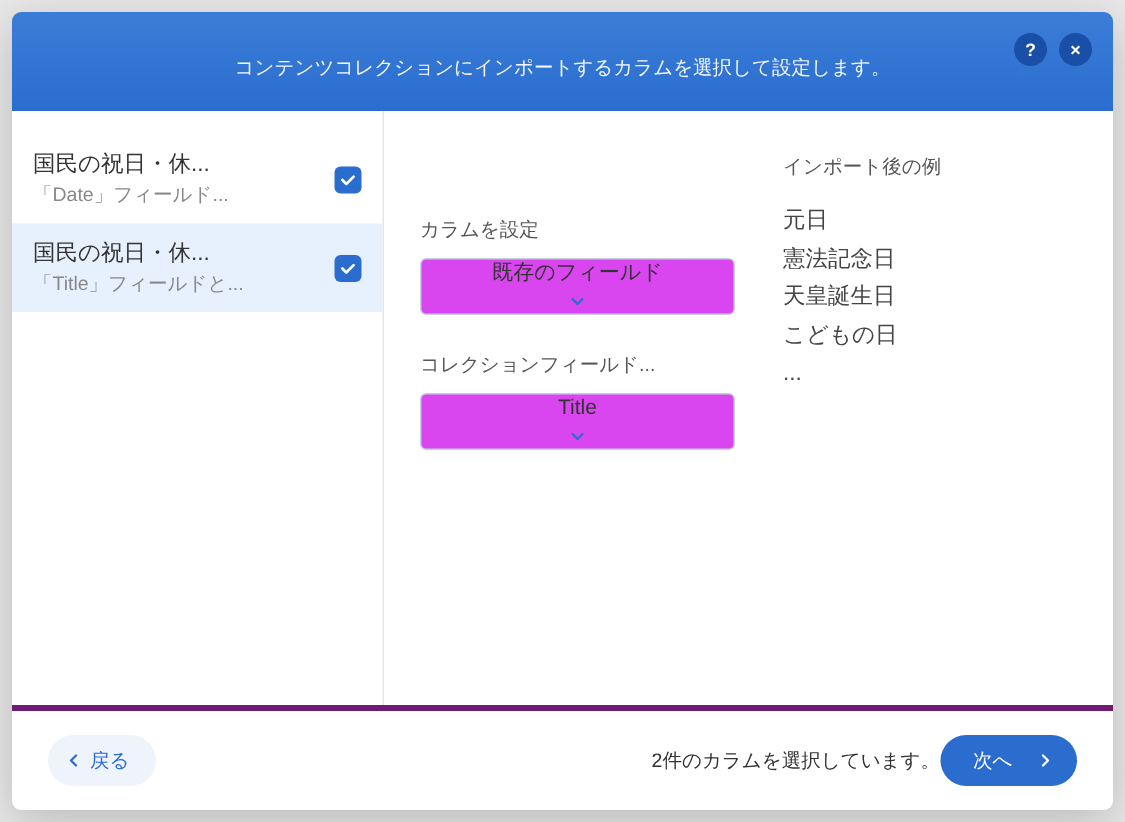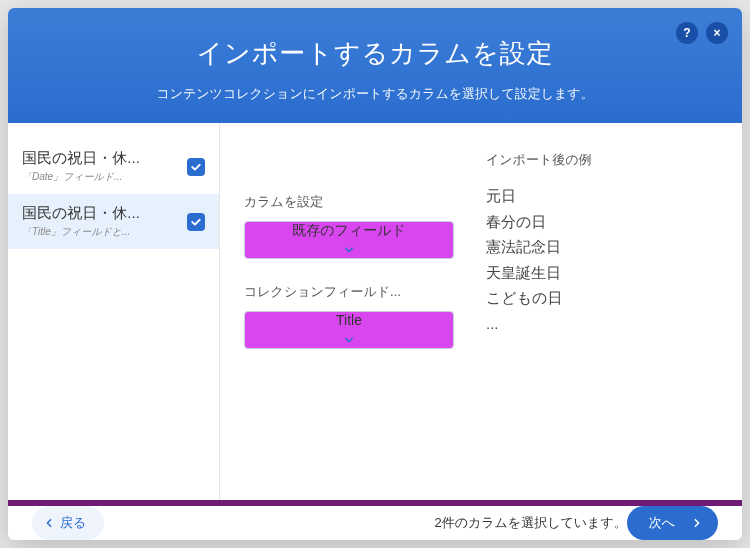--- a/index.html
+++ b/index.html
@@ -62,21 +62,21 @@
       font-size: 13px;
       font-weight: 400;
       opacity: 0.95;
     }
     .body {
       flex: 1;
       display: flex;
       overflow: hidden;
     }
     .sidebar {
-      width: 212px;
+      width: 248px;
       border-right: 1px solid #e5e5e5;
       padding: 16px 0 0 0;
       background: #fff;
     }
     .column-item {
       padding: 10px 14px;
       display: flex;
       align-items: center;
       justify-content: space-between;
       cursor: pointer;
@@ -91,26 +91,25 @@
     }
     .column-item-title {
       font-size: 15px;
       color: #333;
       white-space: nowrap;
       overflow: hidden;
       text-overflow: ellipsis;
       margin-bottom: 2px;
     }
     .column-item-sub {
-      font-size: 10px;
+      font-size: 13px;
       color: #888;
       white-space: nowrap;
       overflow: hidden;
       text-overflow: ellipsis;
-      font-style: italic;
     }
     .checkbox {
       width: 18px;
       height: 18px;
       border-radius: 4px;
       background: #2b6dcf;
       display: flex;
       align-items: center;
       justify-content: center;
       flex-shrink: 0;
@@ -159,24 +158,24 @@
       font-size: 13px;
       color: #555;
       margin-bottom: 14px;
     }
     .preview-list {
       font-size: 15px;
       color: #444;
       line-height: 1.7;
     }
     .footer {
-      border-top: 6px solid #701a75;
-      display: flex;
-      align-items: center;
-      padding: 0 24px;
+      border-top: 4px solid #701a75;
+      display: flex;
+      align-items: center;
+      padding: 16px 24px;
     }
     .back-btn {
       background: #eef3fc;
       color: #2b6dcf;
       border: none;
       border-radius: 18px;
       padding: 8px 18px 8px 12px;
       font-size: 13px;
       cursor: pointer;
       display: flex;
@@ -210,21 +209,20 @@
 
   <div class="header">
     <div class="header-controls">
       <button class="round-btn">
         <span>?</span>
       </button>
       <button class="round-btn">
         <span>×</span>
       </button>
     </div>
-    <div class="header-title">インポートするカラムを設定</div>
     <div class="header-subtitle">コンテンツコレクションにインポートするカラムを選択して設定します。</div>
   </div>
 
   <div class="body">
 
     <div class="sidebar">
       <div class="column-item">
         <div class="column-item-text">
           <div class="column-item-title">国民の祝日・休...</div>
           <div class="column-item-sub">「Date」フィールド...</div>
@@ -268,21 +266,20 @@
                 <path d="M2 4 L6 8 L10 4" stroke="#2b6dcf" stroke-width="1.8" fill="none" stroke-linecap="round" stroke-linejoin="round"></path>
               </svg>
           </span>
         </div>
       </div>
 
       <div class="preview-col">
         <div class="preview-label">インポート後の例</div>
         <div class="preview-list">
           <div>元日</div>
-          <div>春分の日</div>
           <div>憲法記念日</div>
           <div>天皇誕生日</div>
           <div>こどもの日</div>
           <div>...</div>
         </div>
       </div>
     </div>
 
   </div>
 

